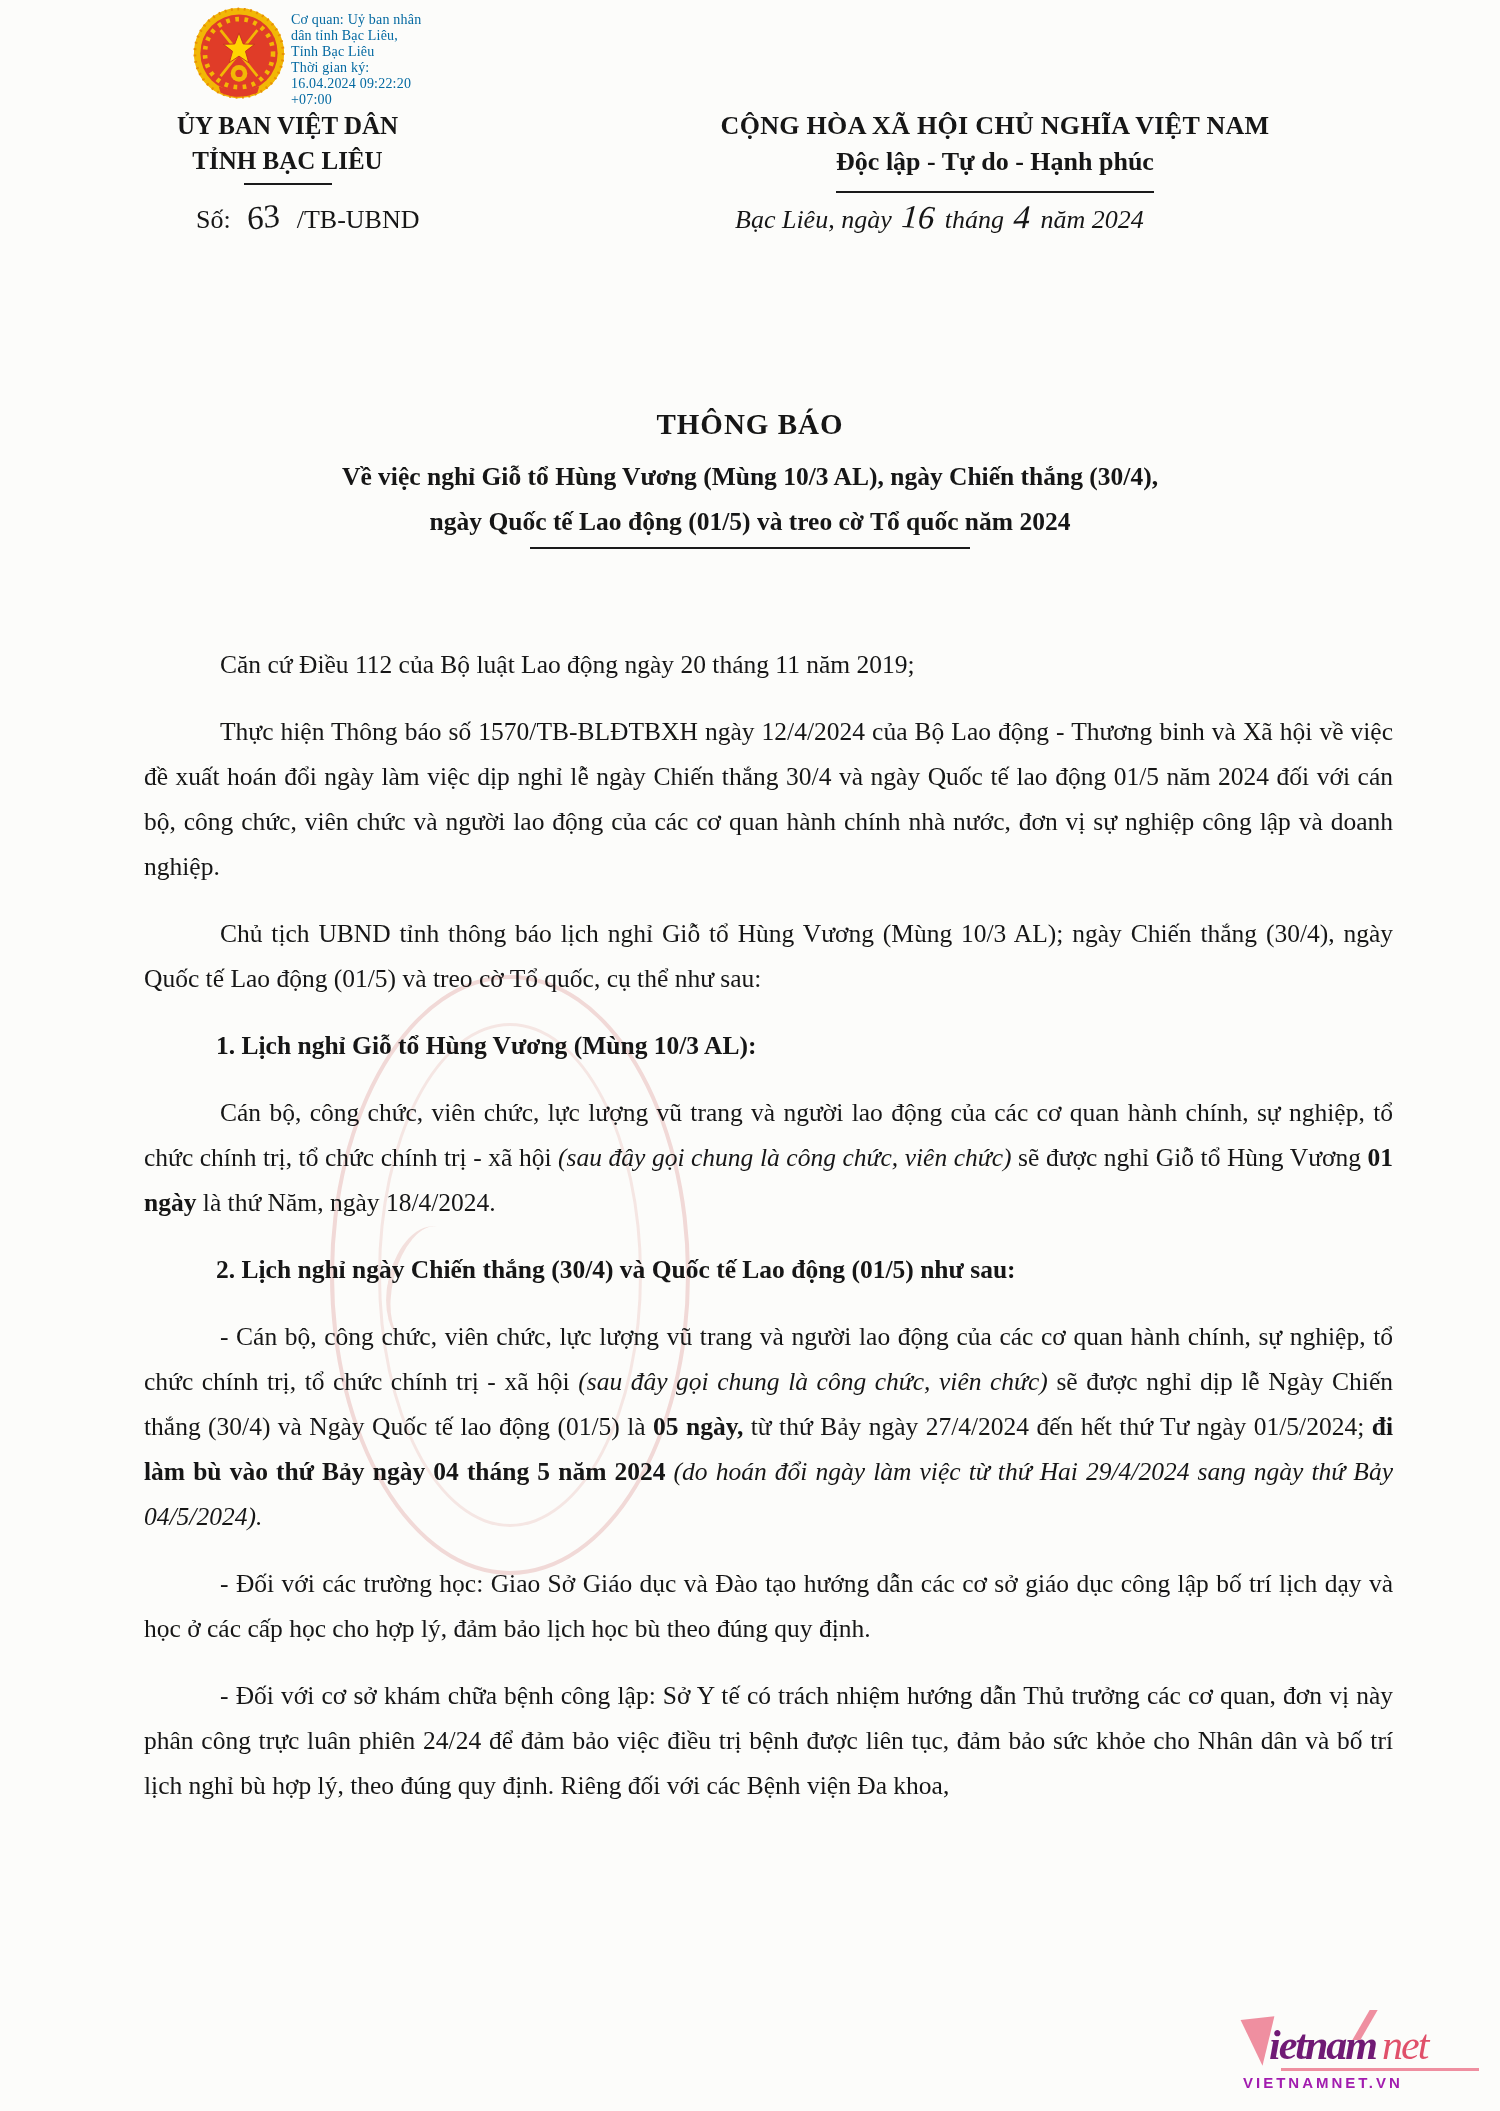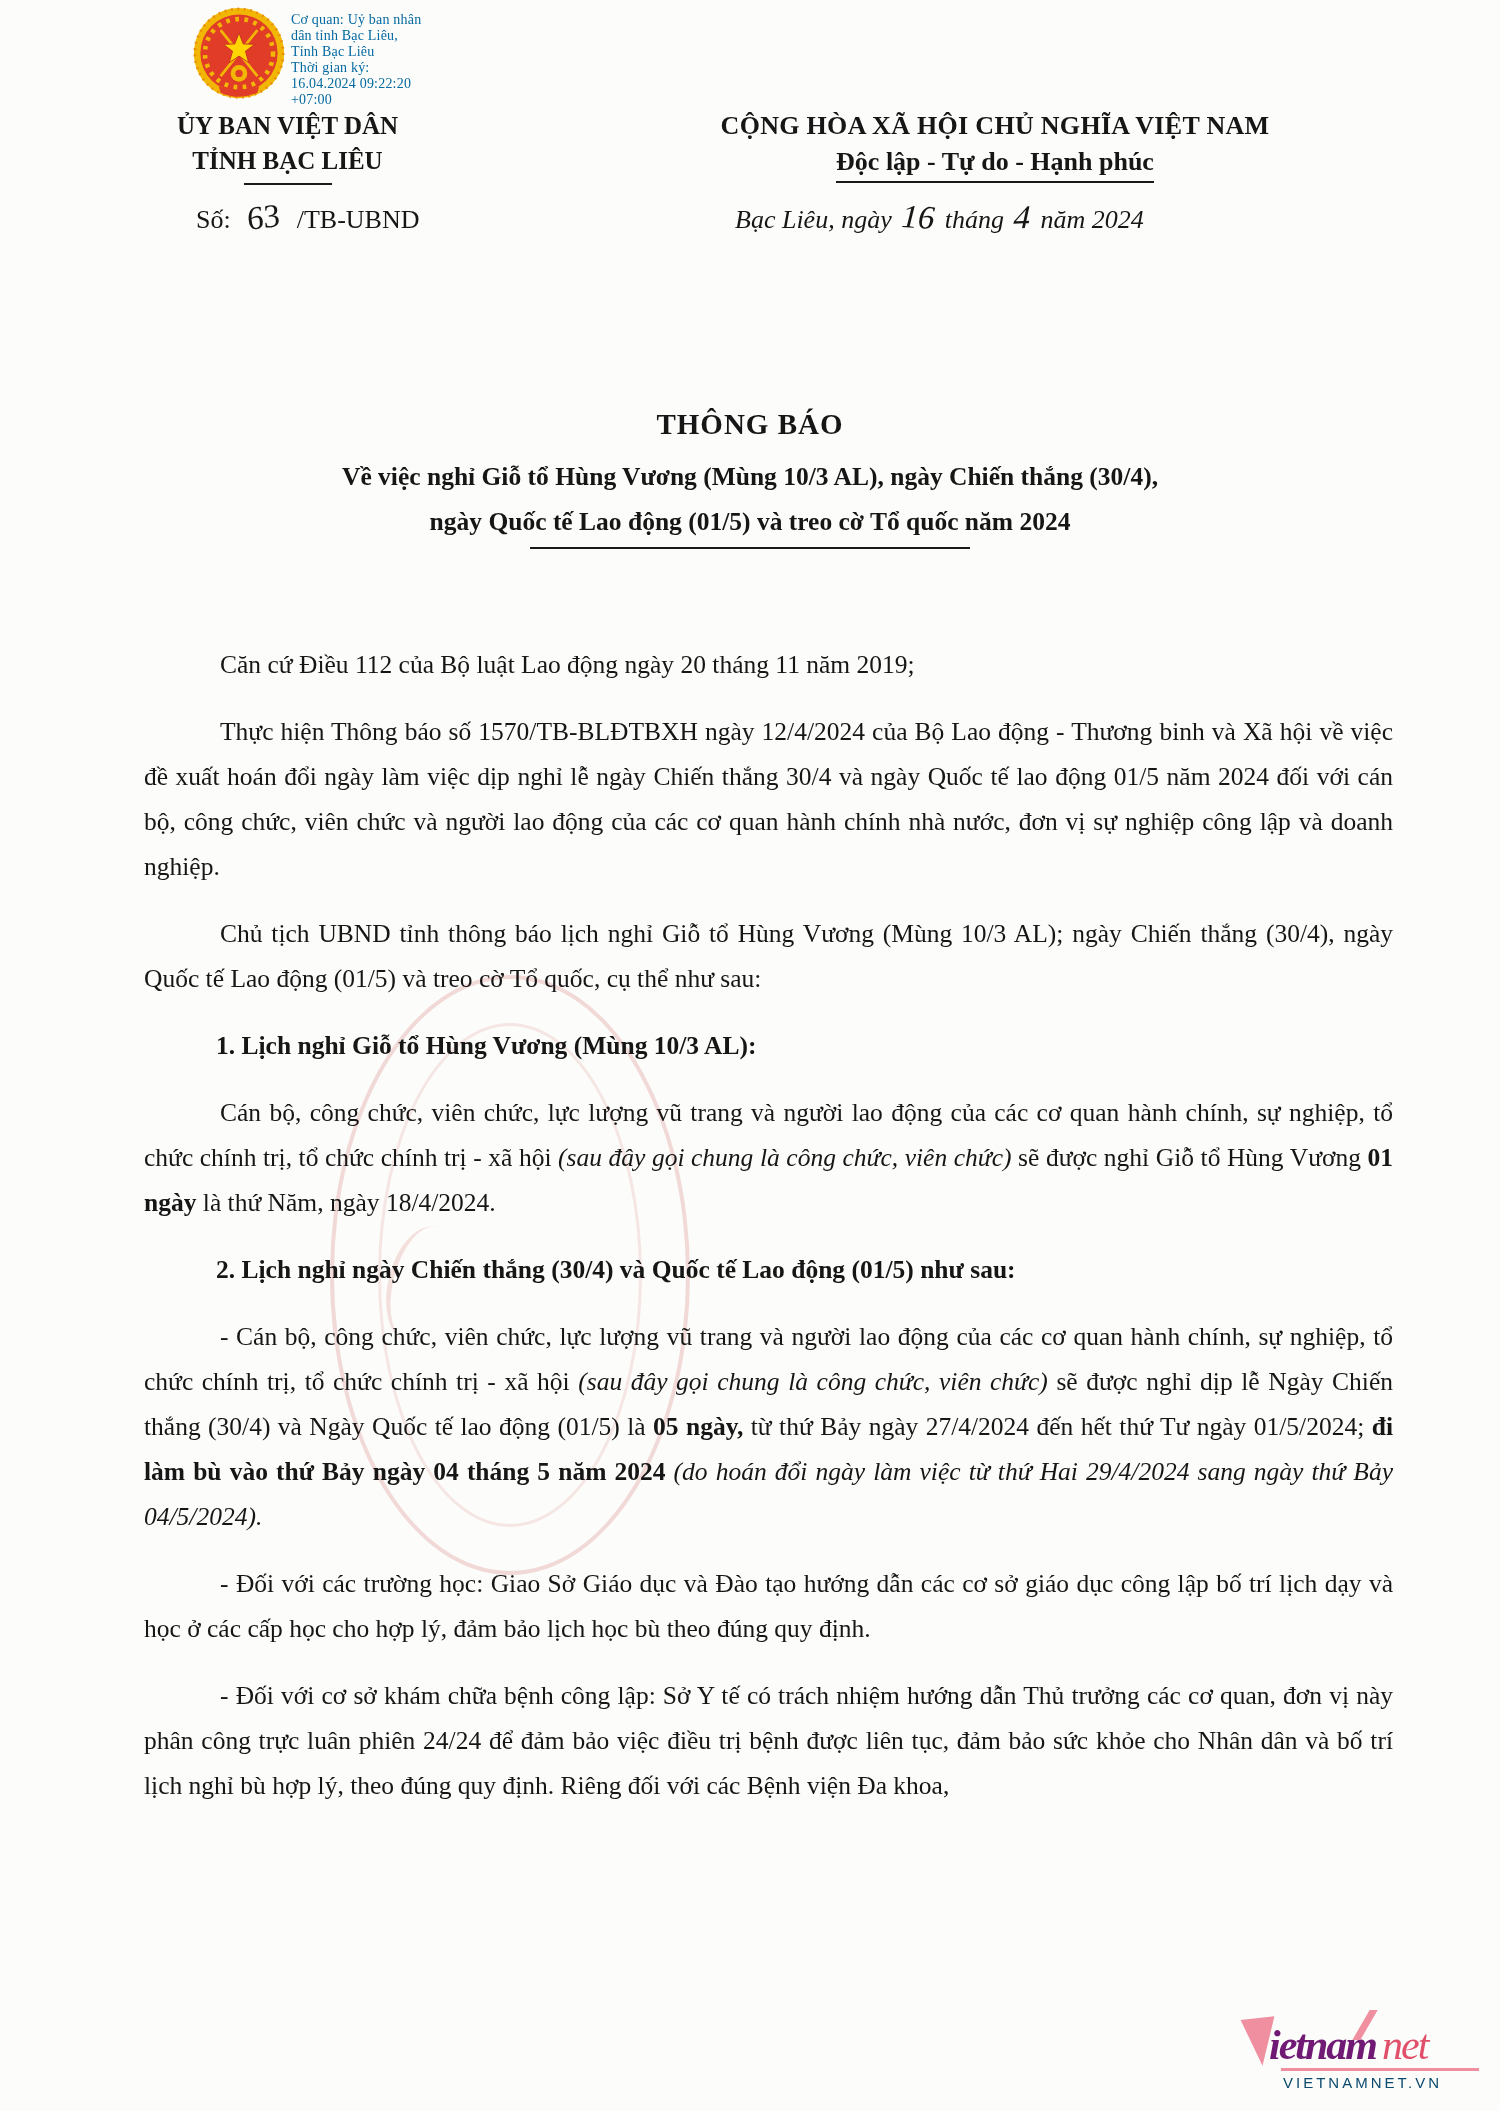--- a/index.html
+++ b/index.html
@@ -17,21 +17,21 @@
     font-size:14px; line-height:16px; color:#0369a1; letter-spacing:0.2px;
   }
 
   
   .issuer { position:absolute; left:110px; top:108px; width:355px; text-align:center; font-weight:bold; }
   .issuer-line { font-size:25px; line-height:35px; }
   .issuer-rule { width:88px; height:2px; background:#1a1a1a; margin:5px auto 0; }
 
   .republic { position:absolute; left:615px; top:108px; width:760px; text-align:center; font-weight:bold; }
   .republic-line { font-size:26px; line-height:35px; letter-spacing:0.3px; }
-  .motto { display:inline-block; font-size:26px; line-height:34px; border-bottom:2px solid #1a1a1a; padding-bottom:2px; margin-top:2px; }
+  .motto { display:inline-block; font-size:26px; line-height:34px; border-bottom:2px solid #1a1a1a; padding-bottom:12px; margin-top:2px; }
 
   .doc-number { position:absolute; left:196px; top:204px; font-size:26px; white-space:nowrap; }
   .place-date { position:absolute; left:735px; top:204px; font-size:26px; font-style:italic; white-space:nowrap; }
   .hand {
     display:inline-block; font-style:normal; font-size:33px; line-height:26px;
     transform:rotate(-7deg) skewX(-4deg); margin:0 10px; font-weight:500;
   }
   .hand.day { transform:rotate(4deg) skewX(-10deg); }
   .hand.month { transform:rotate(-2deg) skewX(-14deg); }
 
@@ -61,22 +61,22 @@
   
   .watermark { position:absolute; left:1243px; top:2018px; width:250px; }
   .wm-row { position:relative; display:flex; align-items:flex-end; }
   .wm-v { width:0; height:0; border-left:17px solid transparent; border-right:17px solid transparent;
           border-top:48px solid #ef8fa0; margin-right:-8px; transform:rotate(-6deg); }
   .wm-slash { position:absolute; left:118px; top:-8px; width:8px; height:30px;
           background:#ef8fa0; transform:skewX(-30deg); }
   .wm-main { font-size:42px; font-weight:bold; font-style:italic; color:#701a75; letter-spacing:-2px; line-height:42px; }
   .wm-net  { font-size:42px; font-weight:normal; font-style:italic; color:#e0506a; letter-spacing:-2px; line-height:42px; margin-left:6px; }
   .wm-rule { width:198px; height:3px; background:#ef8fa0; margin:2px 0 3px 38px; }
-  .wm-caption { font-size:15px; font-weight:normal; color:#0c4a6e; letter-spacing:3px;
-          font-family:"Liberation Sans",sans-serif; margin-left:40px; }
+  .wm-caption { font-size:15px; font-weight:bold; color:#a21caf; letter-spacing:3px;
+          font-family:"Liberation Sans",sans-serif; }
 </style>
 </head>
 <body>
 
 <div class="page">
 
   <div class="emblem">
     <svg viewBox="0 0 100 104" width="92" height="98">
       <circle cx="50" cy="50" r="49" fill="#f2b705"></circle>
       <circle cx="50" cy="50" r="48" fill="none" stroke="#e89005" stroke-width="3" stroke-dasharray="2 5"></circle>

